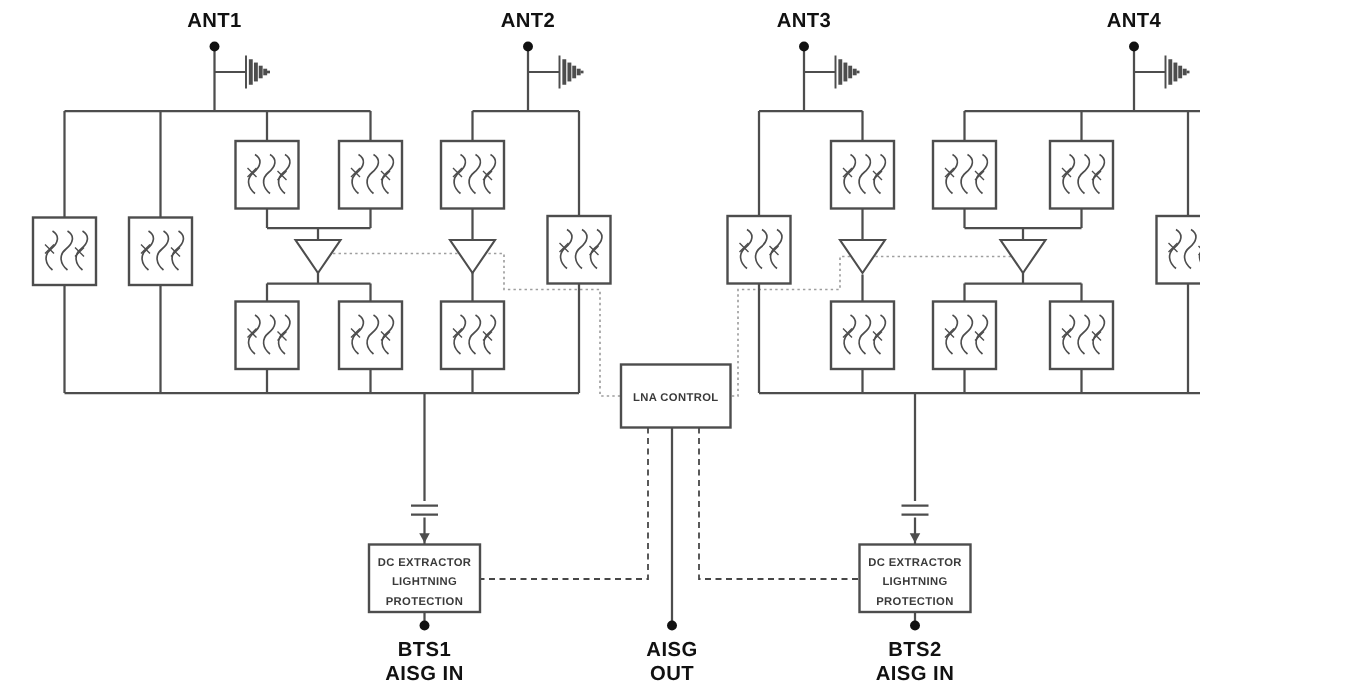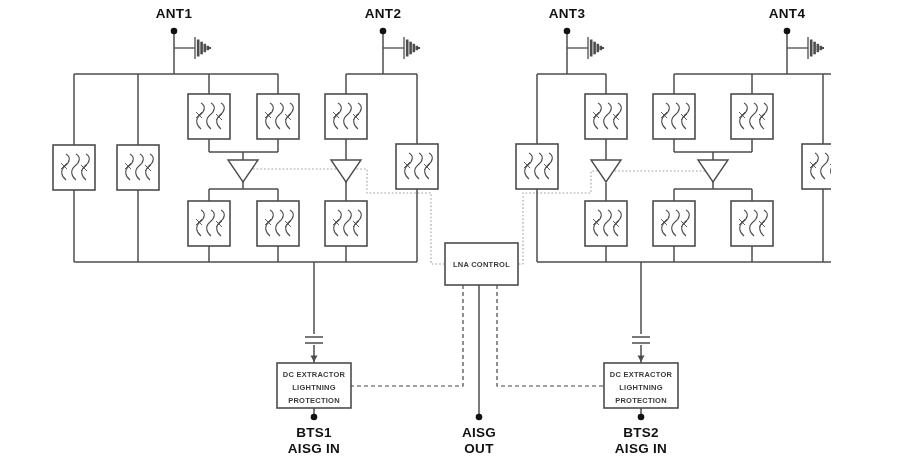--- a/index.html
+++ b/index.html
@@ -1,16 +1,16 @@
 <!DOCTYPE html>
 <html><head>
 <meta charset="utf-8">
 <style>
   html,body{margin:0;padding:0;background:#fff;}
-  .canvas{position:relative;width:800px;height:465px;background:#fff;overflow:hidden;margin-left:31px;}
+  .canvas{position:relative;width:800px;height:465px;background:#fff;overflow:hidden;}
   svg{display:block;}
   .lbl{font:700 13.5px "Liberation Sans", sans-serif;text-anchor:middle;letter-spacing:.3px;}
   .boxlbl{font:700 7.5px "Liberation Sans", sans-serif;text-anchor:middle;letter-spacing:.25px;}
 </style>
 </head>
 <body>
 
 <div class="canvas">
 <svg width="900" height="465" viewBox="0 0 900 465">
   <defs>

